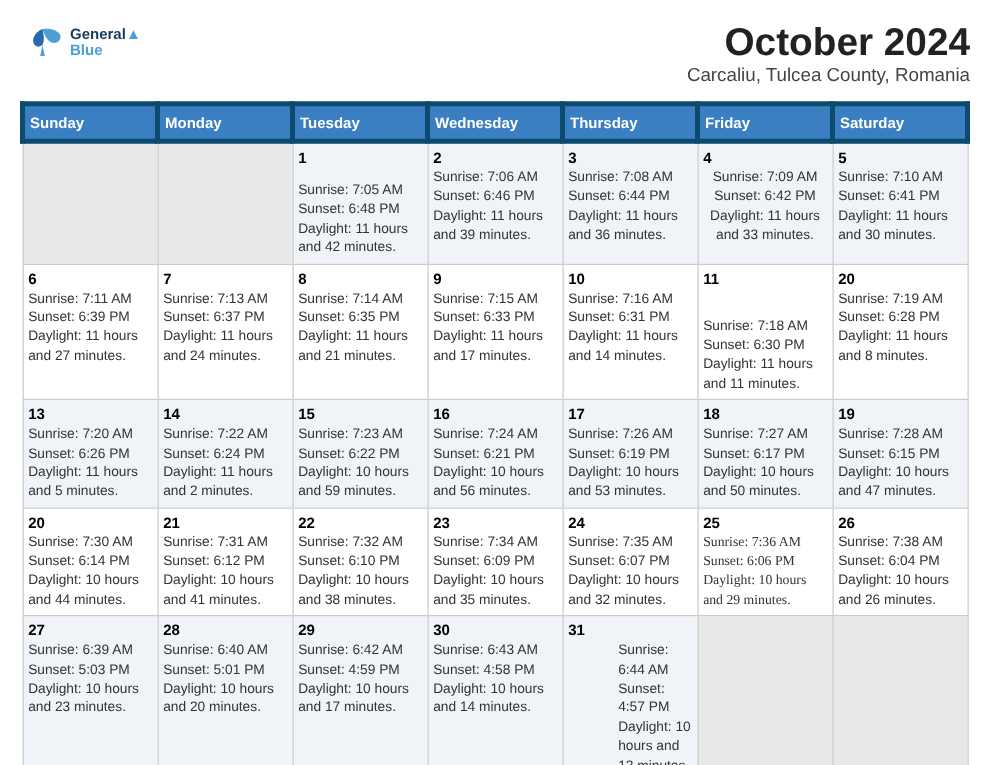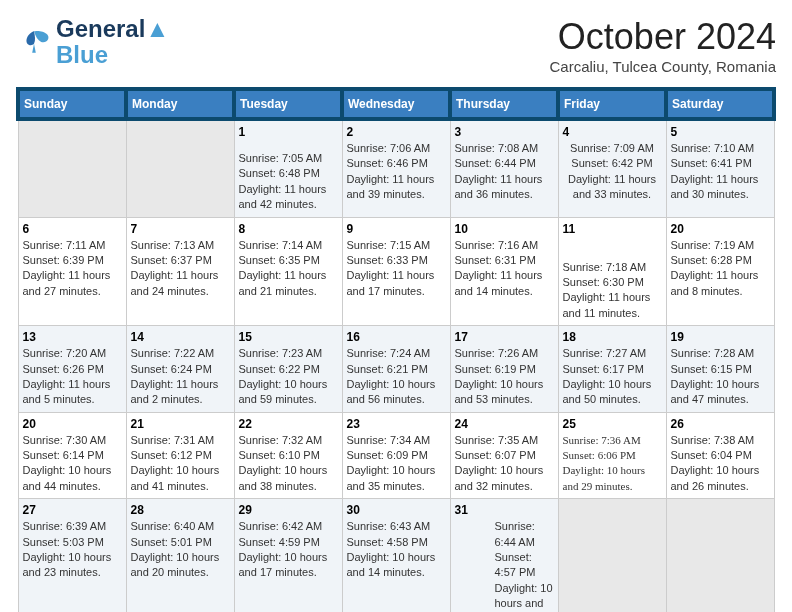--- a/index.html
+++ b/index.html
@@ -15,38 +15,38 @@
       align-items: flex-start;
       justify-content: space-between;
       margin-bottom: 12px;
     }
     .logo {
       display: flex;
       align-items: center;
       gap: 4px;
     }
     .logo-text {
-      font-size: 24px;
+      font-size: 12px;
       font-weight: bold;
       color: #1a3a5c;
       line-height: 1.1;
     }
     .logo-text span {
       color: #4a9fd4;
     }
     .logo-bird {
       width: 36px;
       height: 36px;
     }
     .title-block {
       text-align: right;
     }
     .month-title {
-      font-size: 36px;
-      font-weight: normal;
+      font-size: 31px;
+      font-weight: bold;
       color: #222;
     }
     .location {
       font-size: 15px;
       color: #444;
     }
     table {
       width: 100%;
       border-collapse: collapse;
       font-size: 11px;

